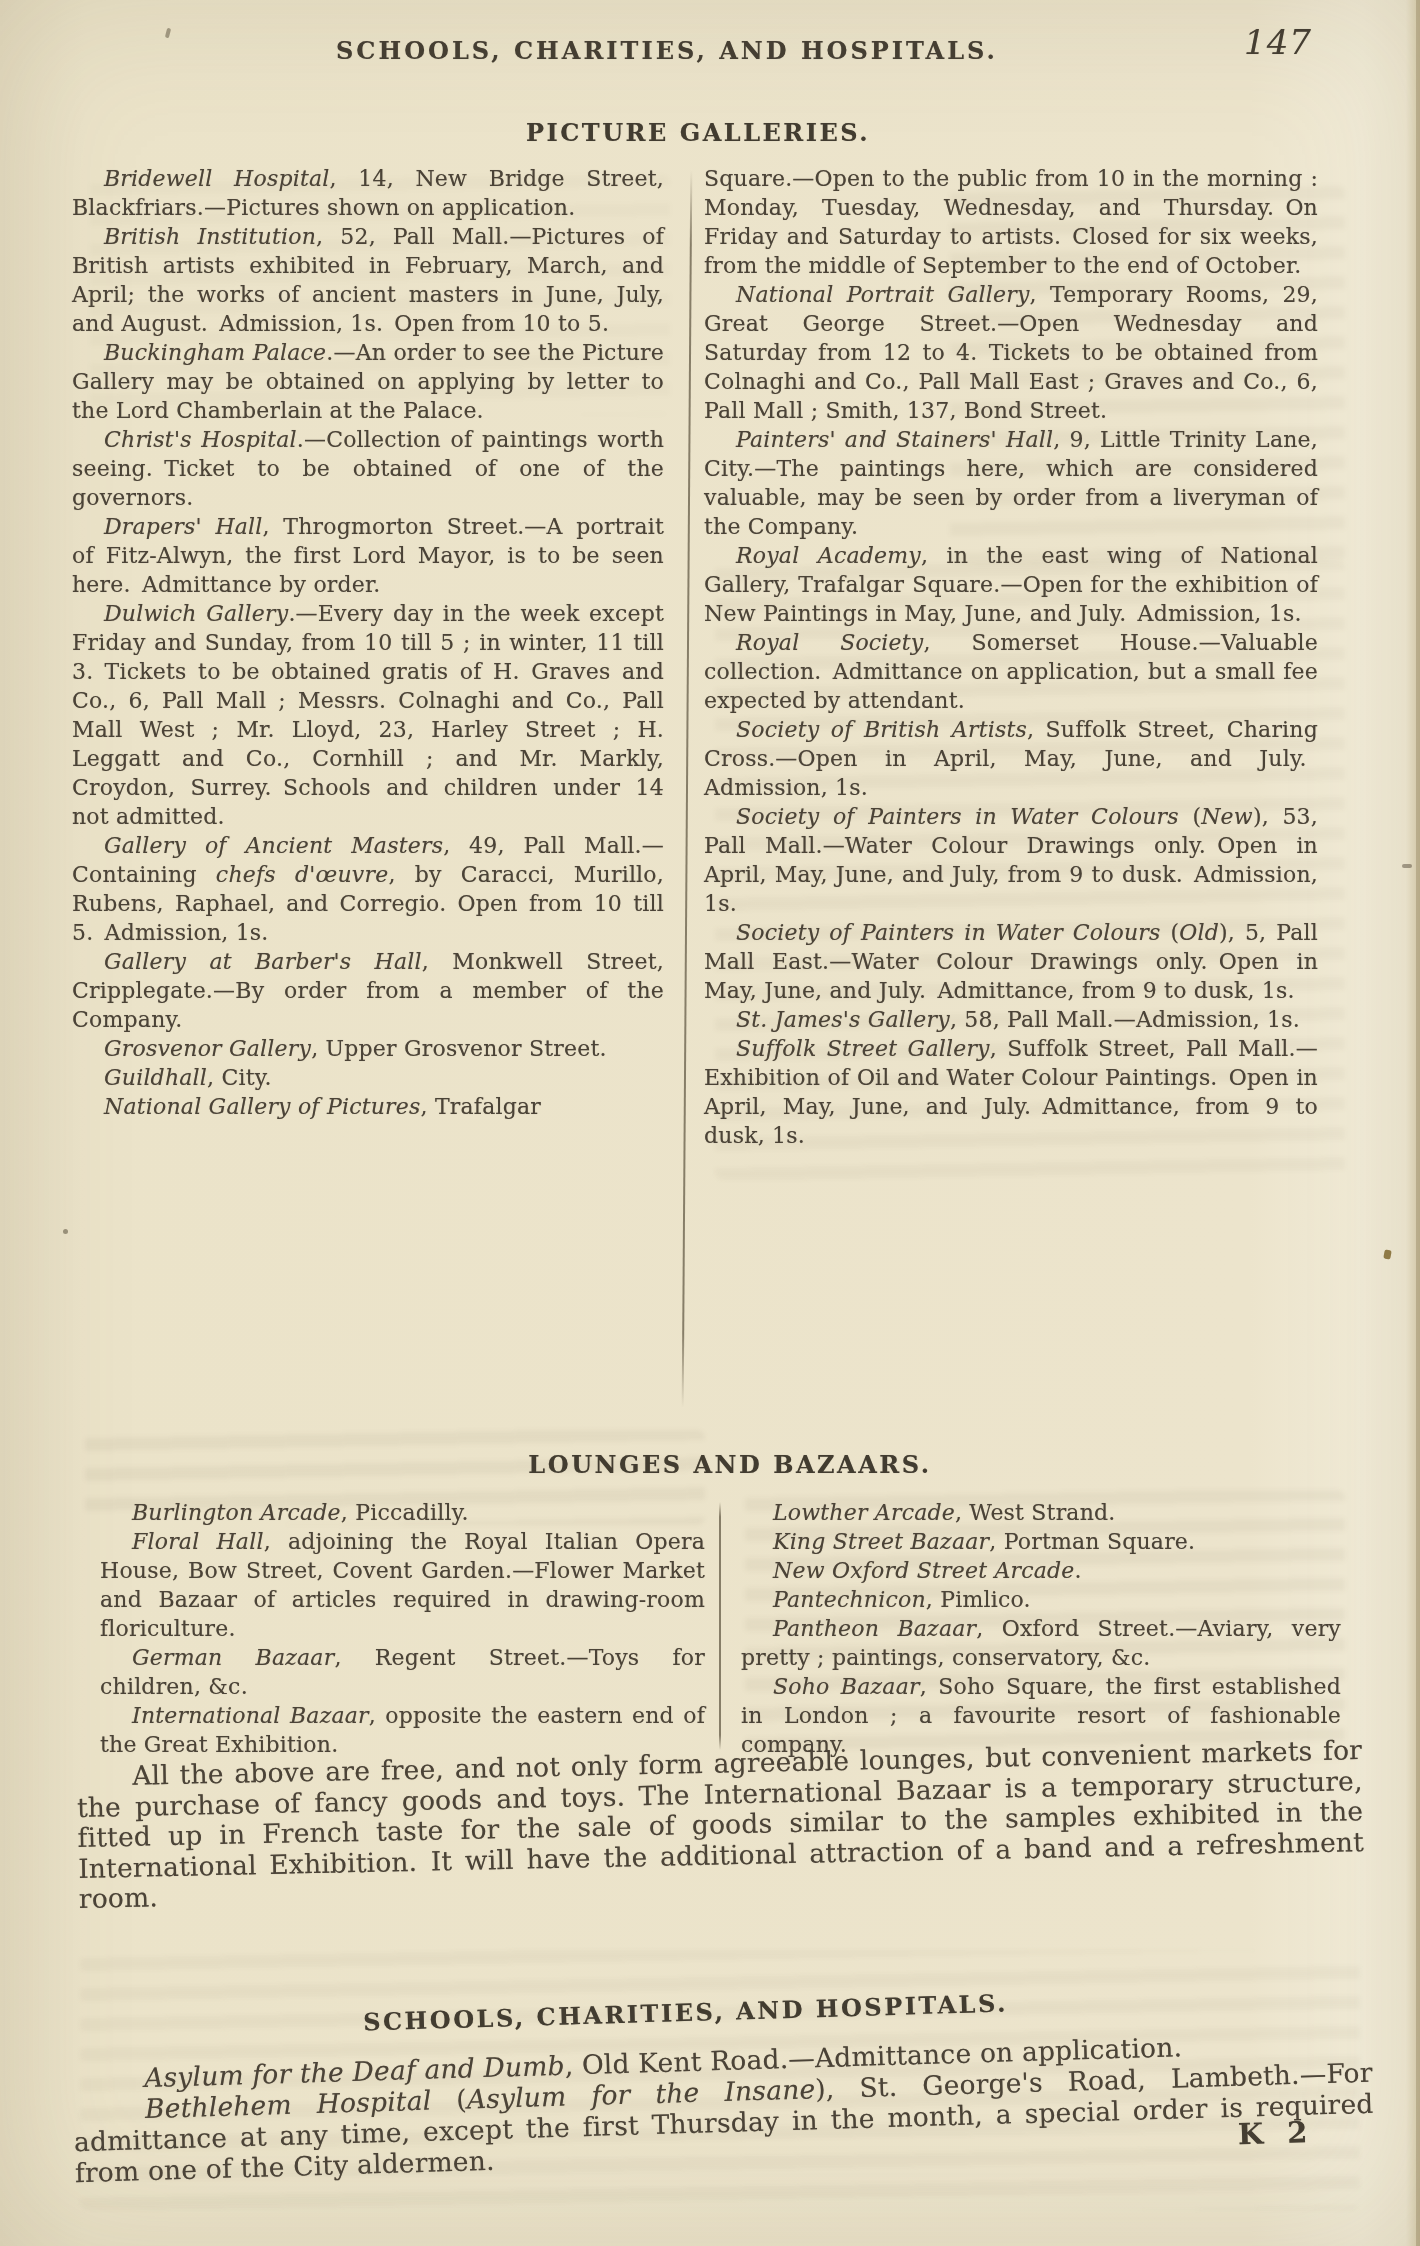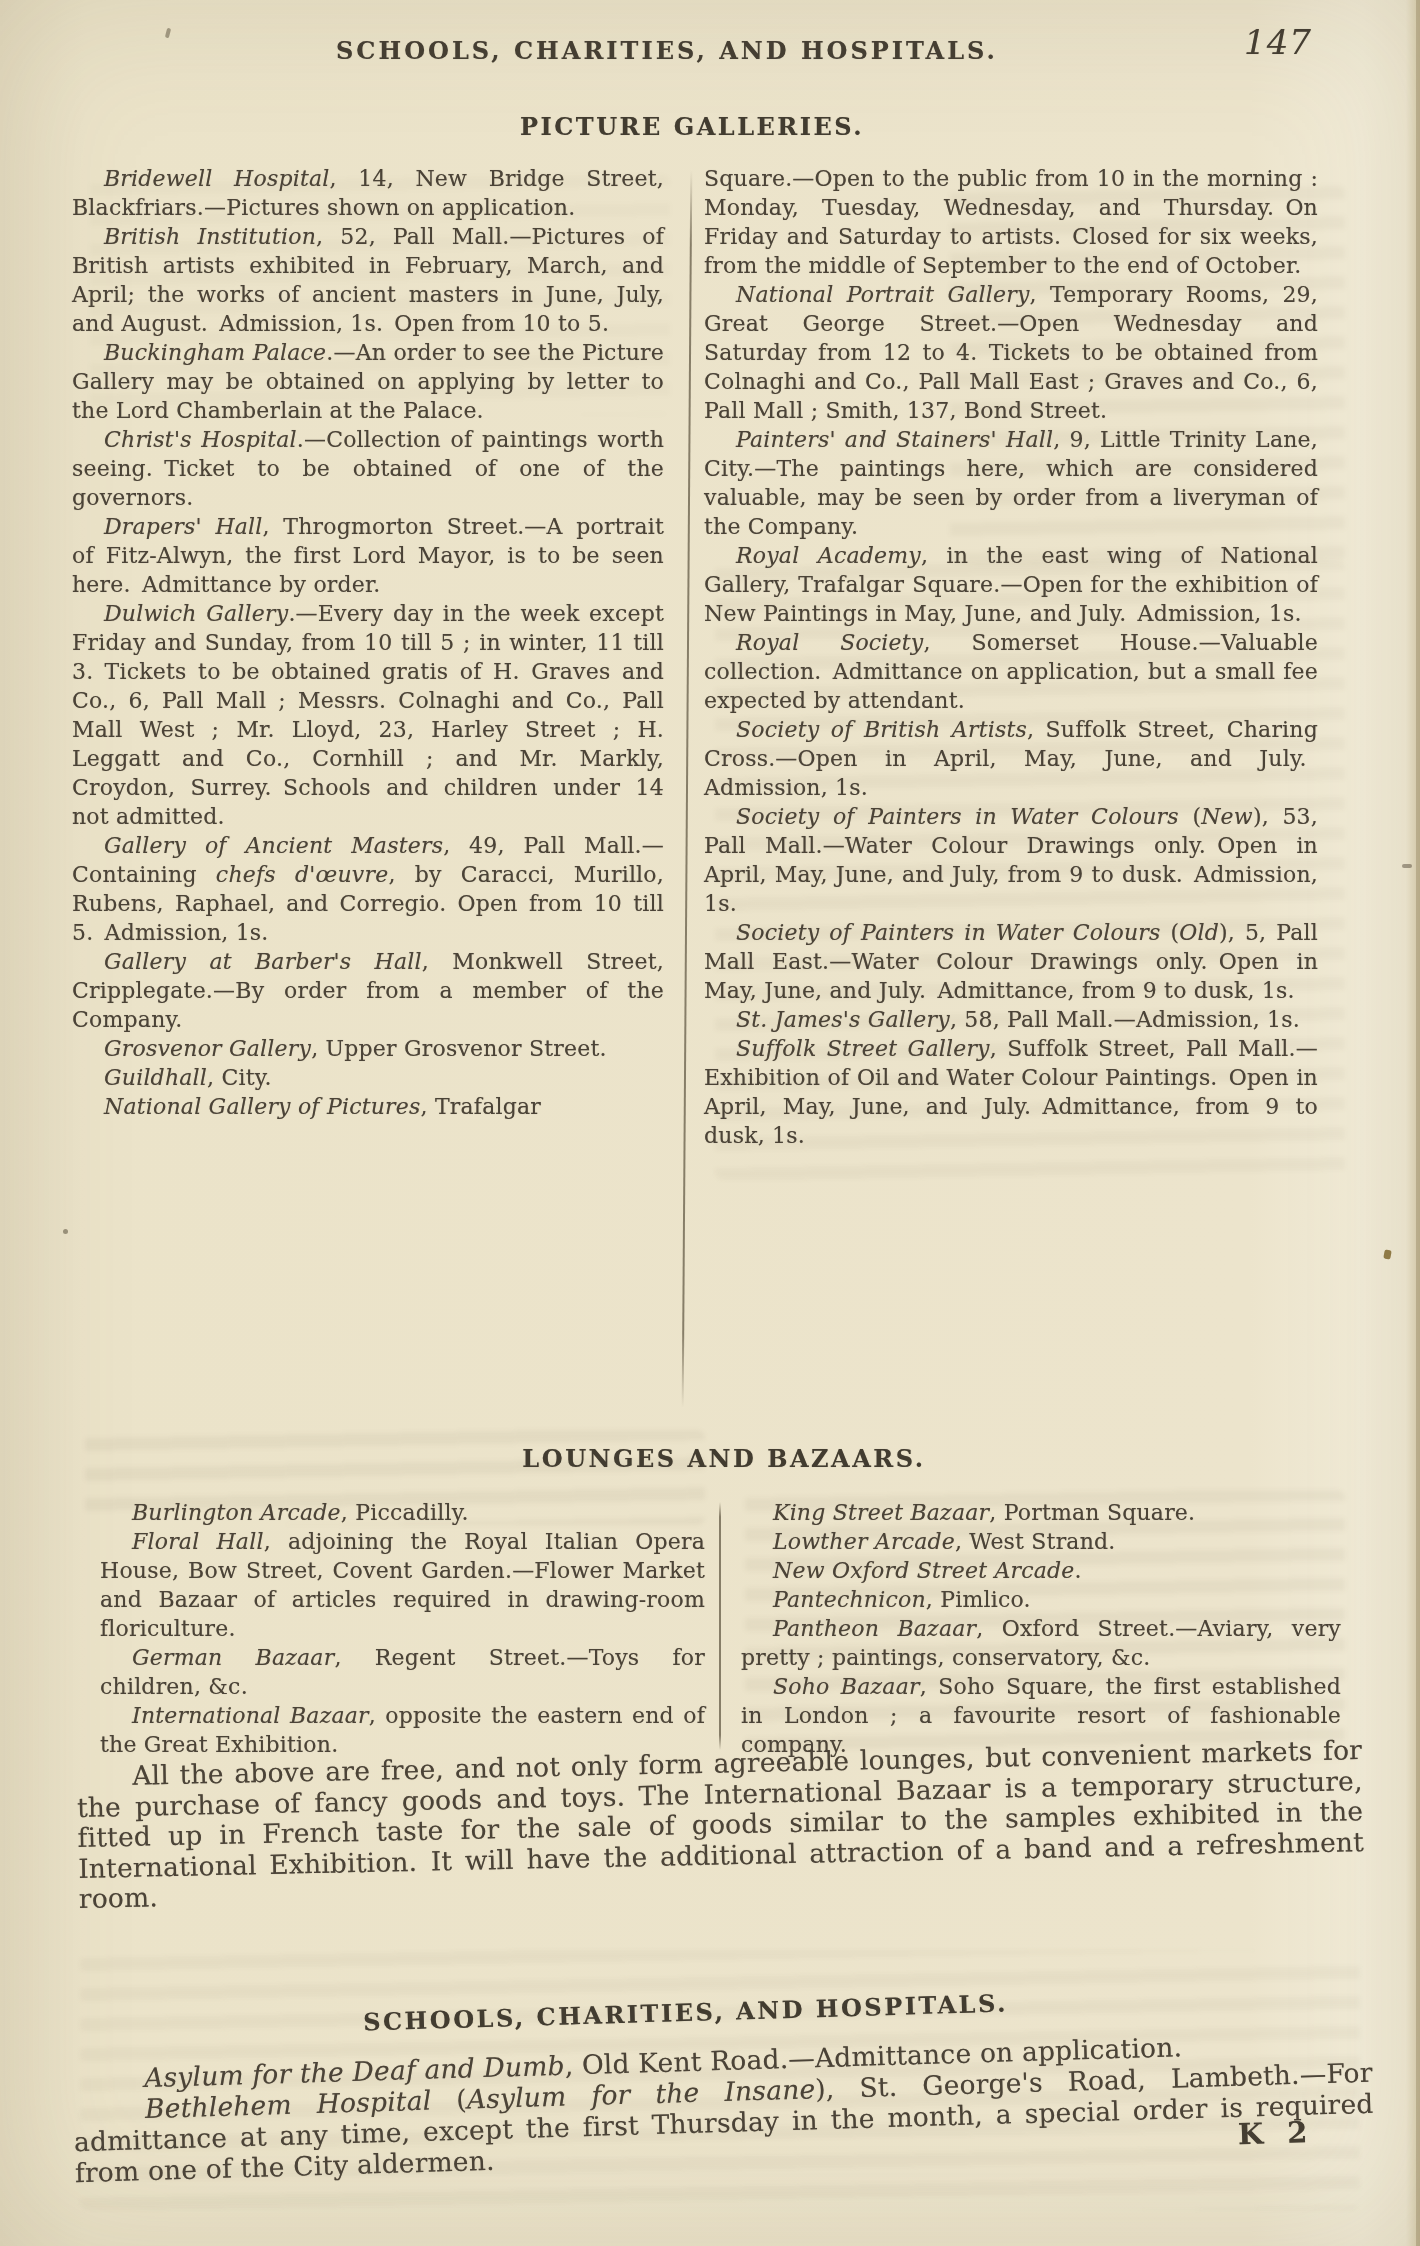--- a/index.html
+++ b/index.html
@@ -17,21 +17,21 @@
     padding-left:45px;
   }
   .running-head{
     position:absolute;top:36px;left:0;width:1334px;text-align:center;
     font-weight:bold;font-size:24px;letter-spacing:3px;color:#453e32;
   }
   .page-number{
     position:absolute;top:22px;left:1244px;font-size:34px;color:#453e32;letter-spacing:1px;font-style:italic;
   }
   .sec-title{
-    position:absolute;margin:2px;font-weight:bold;font-size:24px;letter-spacing:2.5px;color:#423c30;text-align:center;
+    position:absolute;margin:8px;font-weight:bold;font-size:24px;letter-spacing:2.5px;color:#423c30;text-align:center;
   }
   .t1{top:110px;left:60px;width:1260px;}
   .t2{top:1442px;left:92px;width:1260px;}
   .cols{position:absolute;display:flex;}
   .galleries{top:164px;left:72px;width:1246px;}
   .galleries .col-left{width:592px;margin-right:40px;}
   .galleries .col-right{width:614px;}
   .lounges-cols{top:1498px;left:100px;width:1241px;}
   .lounges-cols .col-left{width:605px;margin-right:36px;}
   .lounges-cols .col-right{width:600px;}
@@ -127,22 +127,22 @@
   <h2 class="sec-title t2">LOUNGES AND BAZAARS.</h2>
 
   <div class="cols lounges-cols">
     <div class="col col-left">
       <p class="entry"><span class="seg-i">Burlington Arcade</span><span class="seg-r">, Piccadilly.</span></p>
       <p class="entry"><span class="seg-i">Floral Hall</span><span class="seg-r">, adjoining the Royal Italian Opera House, Bow Street, Covent Garden.—Flower Market and Bazaar of articles required in drawing-room floriculture.</span></p>
       <p class="entry"><span class="seg-i">German Bazaar</span><span class="seg-r">, Regent Street.—Toys for children, &amp;c.</span></p>
       <p class="entry"><span class="seg-i">International Bazaar</span><span class="seg-r">, opposite the eastern end of the Great Exhibition.</span></p>
     </div>
     <div class="col col-right">
+      <p class="entry"><span class="seg-i">Lowther Arcade</span><span class="seg-r">, West Strand.</span></p>
       <p class="entry"><span class="seg-i">King Street Bazaar</span><span class="seg-r">, Portman Square.</span></p>
-      <p class="entry"><span class="seg-i">Lowther Arcade</span><span class="seg-r">, West Strand.</span></p>
       <p class="entry"><span class="seg-i">New Oxford Street Arcade</span><span class="seg-r">.</span></p>
       <p class="entry"><span class="seg-i">Pantechnicon</span><span class="seg-r">, Pimlico.</span></p>
       <p class="entry"><span class="seg-i">Pantheon Bazaar</span><span class="seg-r">, Oxford Street.—Aviary, very pretty ; paintings, conservatory, &amp;c.</span></p>
       <p class="entry"><span class="seg-i">Soho Bazaar</span><span class="seg-r">, Soho Square, the first established in London ; a favourite resort of fashionable company.</span></p>
     </div>
   </div>
   <div class="divider d2"></div>
 
   <p class="footnote"><span class="seg-r">All the above are free, and not only form agreeable lounges, but convenient markets for the purchase of fancy goods and toys. The International Bazaar is a temporary structure, fitted up in French taste for the sale of goods similar to the samples exhibited in the International Exhibition. It will have the additional attraction of a band and a refreshment room.</span></p>
 

